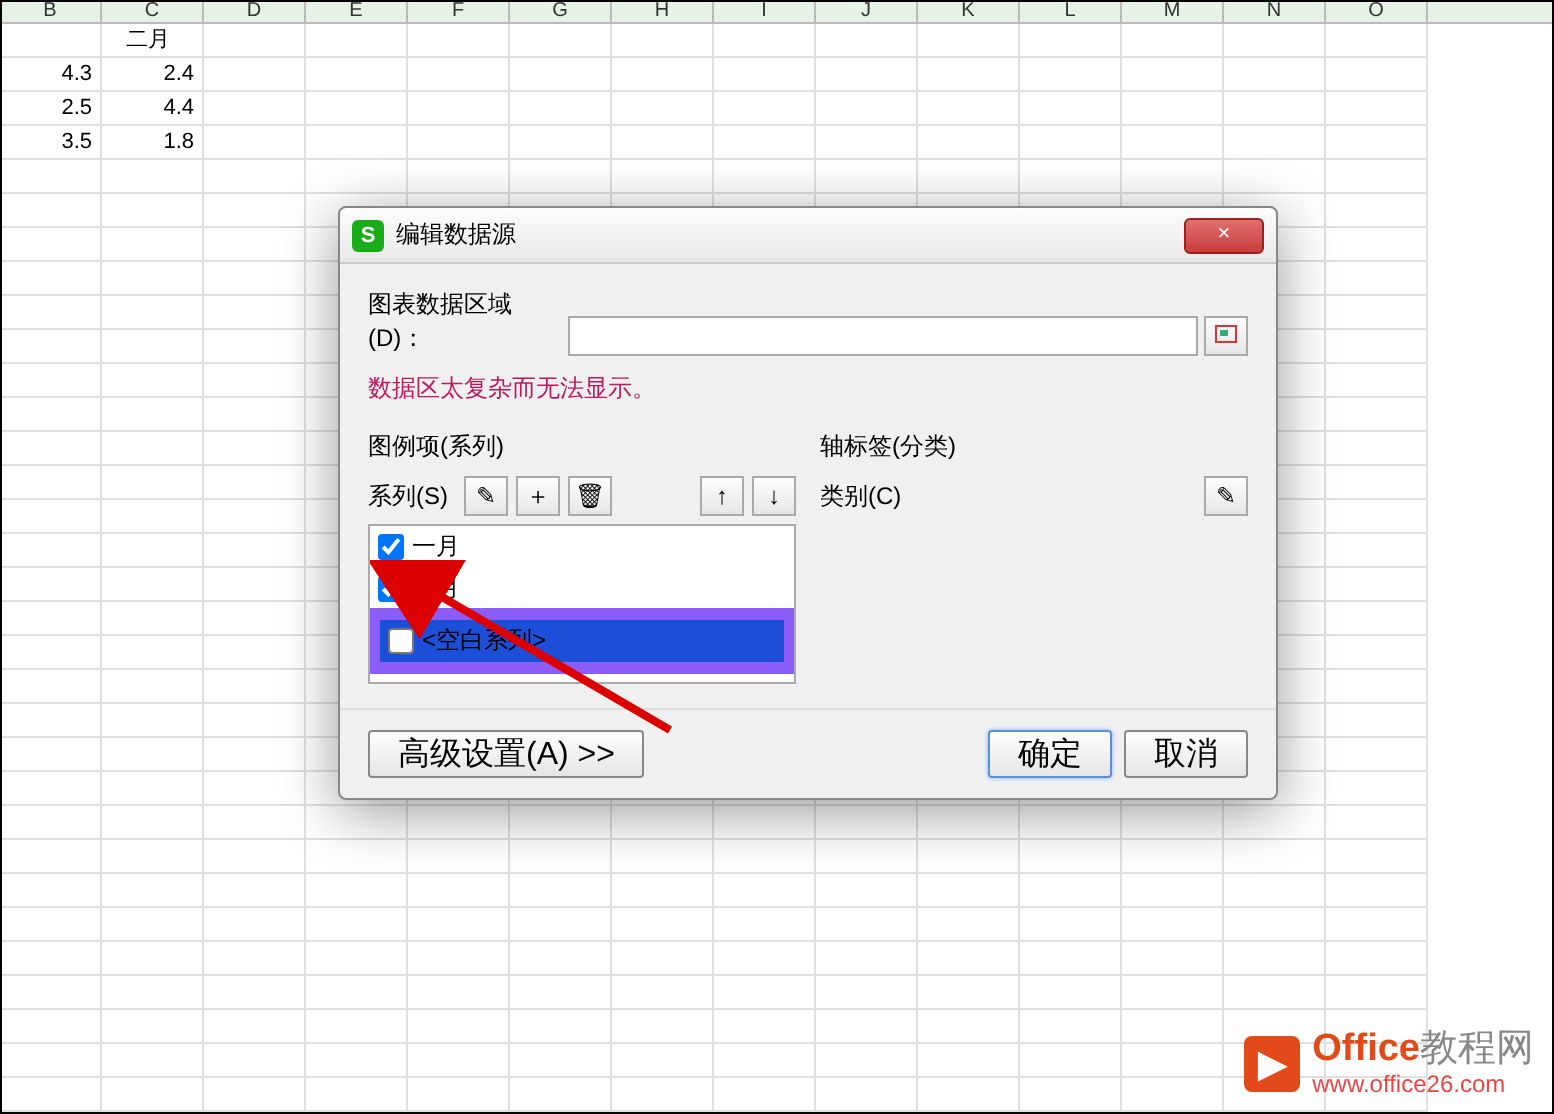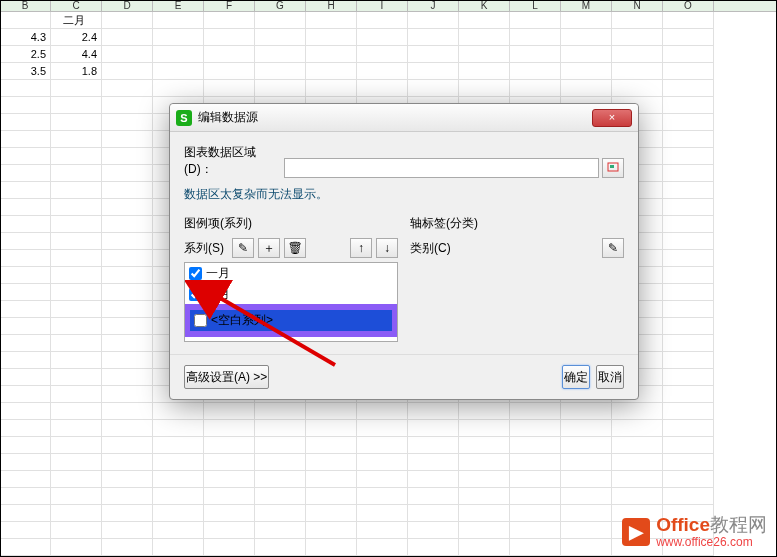--- a/index.html
+++ b/index.html
@@ -117,21 +117,21 @@
       border: 1px solid #aaa;
       background: linear-gradient(#fdfdfd,#e6e6e6);
       margin-left: 3px;
       display: flex;
       align-items: center;
       justify-content: center;
       cursor: pointer;
     }
     .hint {
       margin-bottom: 12px;
-      color: #0c4a6e;
+      color: #be185d;
     }
     .panels {
       display: flex;
       gap: 12px;
       justify-content: center;
     }
     .panel {
       flex: 1;
     }
     .panel-header {
@@ -176,26 +176,26 @@
       background: #1d4ed8;
     }
     .footer {
       display: flex;
       align-items: center;
       padding: 10px 14px;
       border-top: 1px solid #ddd;
     }
     .adv-btn, .std-btn {
       height: 24px;
-      padding: 0 1px;
+      padding: 0 14px;
       border: 1px solid #888;
       background: linear-gradient(#fdfdfd,#e6e6e6);
       border-radius: 2px;
       cursor: pointer;
-      font-size: 12px;
+      font-size: 16px;
     }
     .footer .spacer { flex: 1; }
     .std-btn.ok { margin-right: 6px; border-color: #5a8fd6; box-shadow: 0 0 2px #7ab0ff; }
     
     .arrow-svg {
       position: absolute;
       left: 185px;
       top: 280px;
       pointer-events: none;
     }

